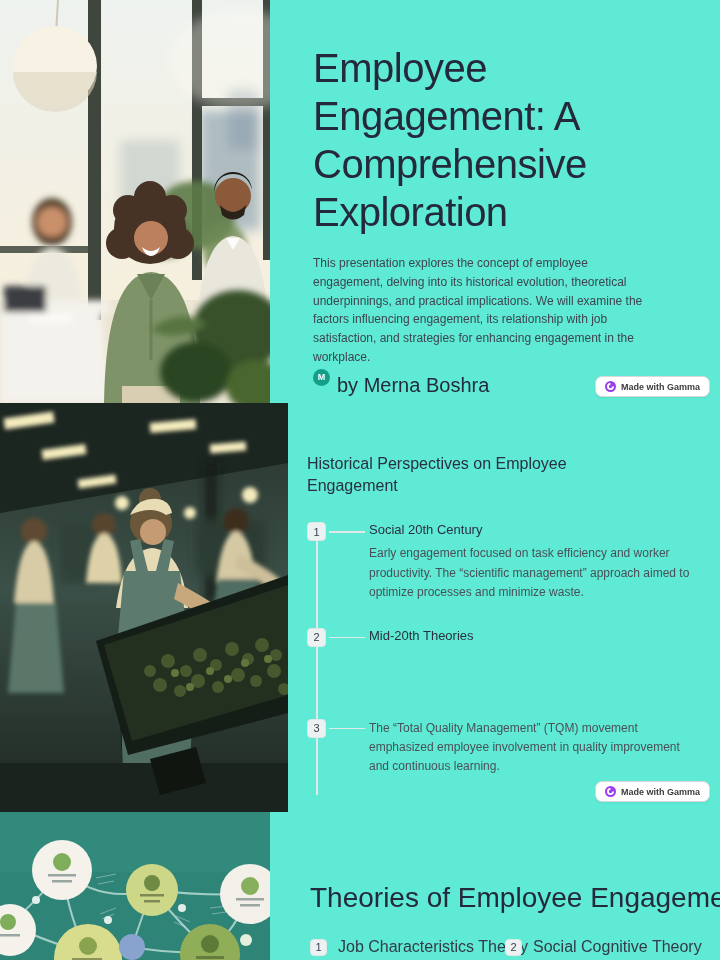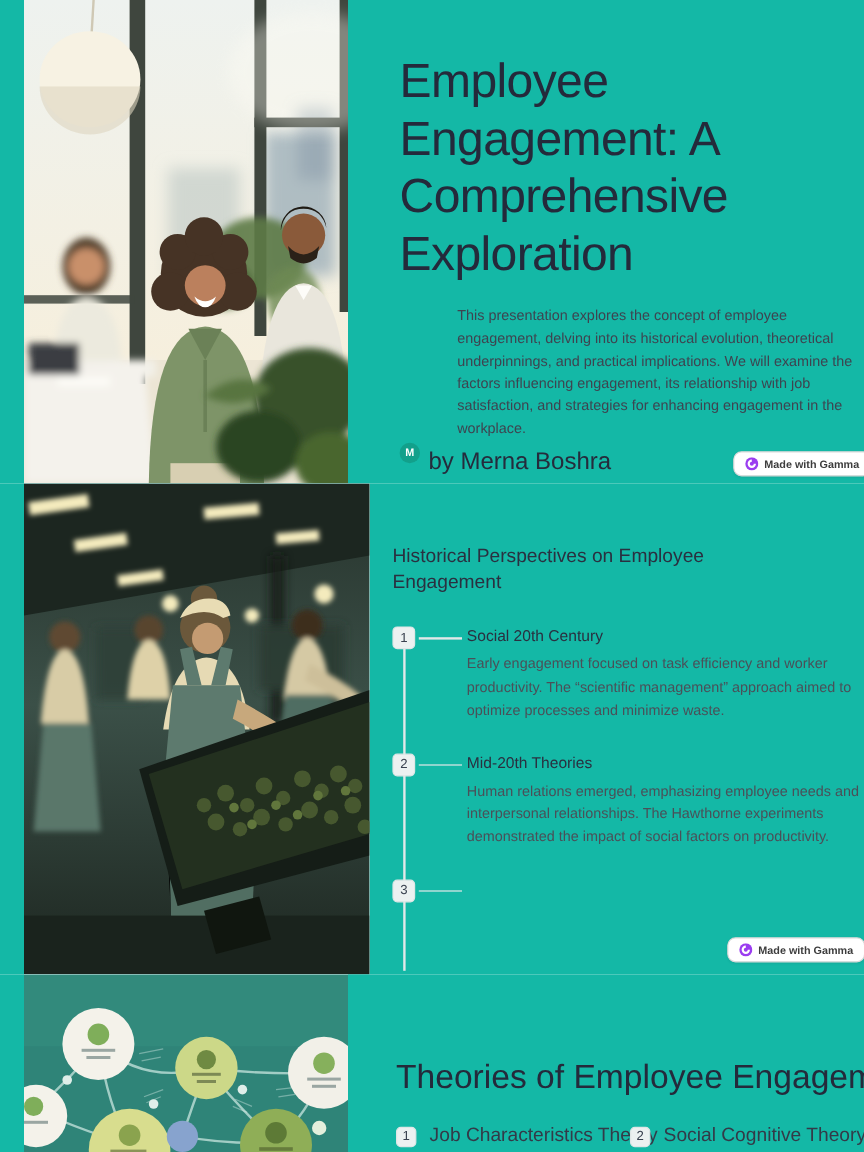--- a/index.html
+++ b/index.html
@@ -1,30 +1,30 @@
 <!DOCTYPE html>
 <html><head>
 <meta charset="utf-8">
 <style>
   * { margin:0; padding:0; box-sizing:border-box; }
   html,body { width:720px; height:960px; background:#ffffff; overflow:hidden;
               font-family:"Liberation Sans", sans-serif; }
-  .slide { display:flex; position:relative; background:#14b8a6;padding-left:20px; }
+  .slide { display:flex; position:relative; background:#5eead4; }
   .slide-img { flex:none; overflow:hidden; background:#ddd; }
   .slide-img svg { display:block; width:100%; height:100%; }
   .content { position:relative; flex:1; }
 
   
   #slide1 { height:403px; }
   #slide1 .slide-img { width:270px; height:403px; }
   #slide1 .content { padding:44px 10px 0 43px; }
   .title-1 { font-size:40px; line-height:1.2; font-weight:500; color:#242a3b;
              width:370px; letter-spacing:-0.5px; }
   .desc-1 { margin-top:18px; width:345px; font-size:12px; line-height:1.57;
-            color:#3e4450;margin-left:48px; }
+            color:#3e4450; }
   .byline { display:flex; align-items:center; gap:7px; margin-top:-9px; position:relative; }
   .avatar { width:17px; height:17px; border-radius:50%; background:#12a08b; color:#fff;
             font-size:9px; font-weight:700; display:flex; align-items:center;
             justify-content:center; }
   .byline-text { font-size:20px; font-weight:400; color:#252b3c;margin-top:16px; }
 
   
   .gamma-badge { position:absolute; right:10px; display:inline-flex; align-items:flex-end;
                  gap:5px; background:#fff; border:1px solid #d9d9d9; border-radius:7px;
                  padding:4px 9px; box-shadow:0 1px 2px rgba(0,0,0,.06); cursor:pointer; }
@@ -261,26 +261,26 @@
         <div class="t-badge">1</div>
         <div class="t-hline"></div>
         <div class="t-title">Social 20th Century</div>
         <div class="t-body">Early engagement focused on task efficiency and worker productivity. The “scientific management” approach aimed to optimize processes and minimize waste.</div>
       </div>
 
       <div class="t-item">
         <div class="t-badge">2</div>
         <div class="t-hline"></div>
         <div class="t-title">Mid-20th Theories</div>
-        <div class="t-body">Human relations emerged, emphasizing employee needs and interpersonal relationships. The Hawthorne experiments demonstrated the impact of social factors on productivity.</div>
       </div>
 
       <div class="t-item">
         <div class="t-badge">3</div>
         <div class="t-hline"></div>
+        <div class="t-body">The “Total Quality Management” (TQM) movement emphasized employee involvement in quality improvement and continuous learning.</div>
       </div>
     </div>
     <div class="gamma-badge">
       <svg width="11" height="11" viewBox="0 0 12 12">
         <circle cx="6" cy="6" r="6" fill="#9b3df0"></circle>
         <path d="M6,2.2 a3.8,3.8 0 1 0 3.8,3.8 l-2,0 a1.8,1.8 0 1 1 -1.8,-1.8 z" fill="#fff"></path>
       </svg>
       <span>Made with Gamma</span>
     </div>
   </div>

